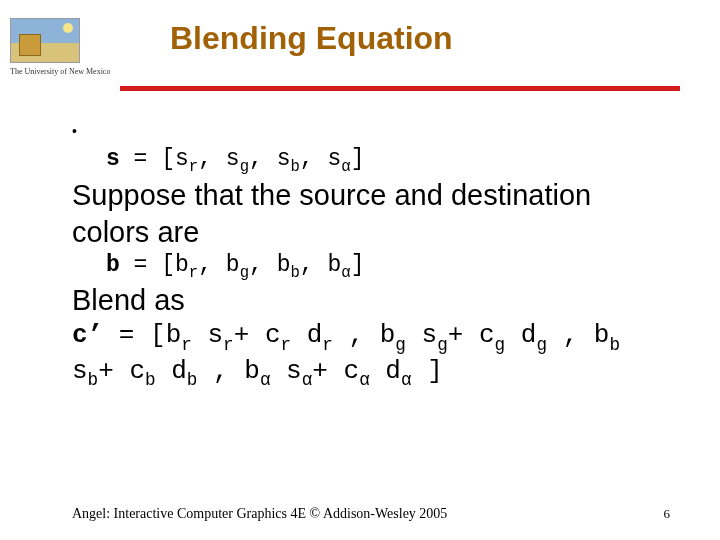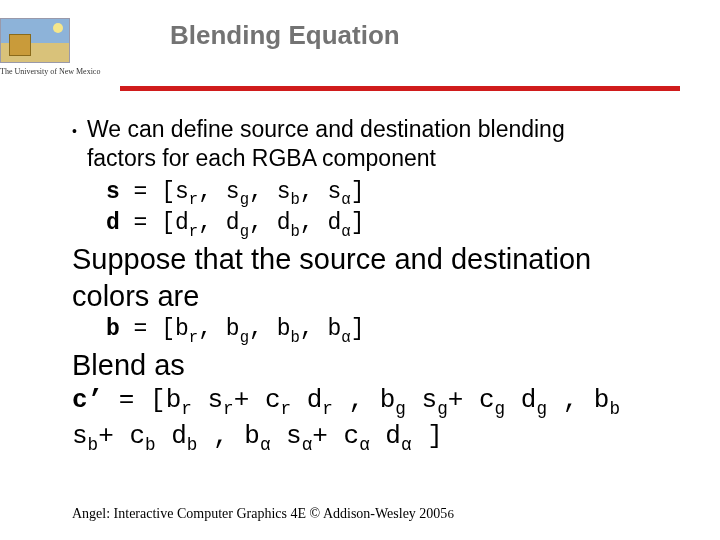--- a/index.html
+++ b/index.html
@@ -11,20 +11,21 @@
     position: relative;
     overflow: hidden;
   }
   .header {
     display: flex;
     align-items: flex-start;
     padding: 18px 0 0 0;
   }
   .logo-block {
     width: 120px;
+    padding-left: 10px;
   }
   .logo {
     width: 70px;
     height: 45px;
     background: linear-gradient(180deg, #8db3d9 0%, #8db3d9 55%, #d9c27a 55%, #d9c27a 100%);
     border: 1px solid #99a;
     position: relative;
     margin-bottom: 4px;
   }
   .logo::before {
@@ -43,23 +44,23 @@
     background: #f5e68a;
     border-radius: 50%;
   }
   .univ {
     font-size: 8px;
     font-family: "Times New Roman", serif;
     color: #333;
     white-space: nowrap;
   }
   .title {
-    font-size: 26px;
+    font-size: 32px;
     font-weight: bold;
-    color: #737373;
+    color: #a16207;
     padding-left: 50px;
     padding-top: 2px;
   }
   .rule {
     height: 5px;
     background: #d01c1c;
     margin: 10px 0 0 120px;
     width: 560px;
   }
   .content {
@@ -81,20 +82,21 @@
   .serif { font-family: Liberation Mono, monospace; }
   .eqline { padding-left: 34px; font-size: 23px; }
   .plain { padding-left: 0; font-size: 29px; }
   .sub { font-size: 0.68em; vertical-align: sub; position: relative; top: 0.05em; }
   .footer {
     position: absolute;
     bottom: 18px;
     left: 0;
     width: 100%;
     display: flex;
+    justify-content: space-between;
     padding: 0 50px 0 72px;
     font-family: "Times New Roman", serif;
     font-size: 14px;
     color: #000;
   }
   .page-num { font-size: 13px; }
   .gap { height: 4px; }
 </style>
 </head>
 <body>
@@ -105,35 +107,28 @@
     <div class="univ">The University of New Mexico</div>
   </div>
   <div class="title">Blending Equation</div>
 </div>
 <div class="rule"></div>
 
 <div class="content">
 
   <div class="bullet-row">
     <div class="bullet-dot">•</div>
-    <div>
-      <span>We can define source and destination blending</span><br>
-      <span>factors for each RGBA component</span>
-    </div>
   </div>
 
   <div class="gap"></div>
 
   <div class="eqline serif">
     <b>s</b><span> = [s</span><span class="sub">r</span><span>, </span>s<span class="sub">g</span><span>, </span>s<span class="sub">b</span><span>, </span>s<span class="sub">α</span><span>]</span>
   </div>
 
-  <div class="eqline serif">
-    <b>d</b><span> = [d</span><span class="sub">r</span><span>, </span>d<span class="sub">g</span><span>, </span>d<span class="sub">b</span><span>, </span>d<span class="sub">α</span><span>]</span>
-  </div>
 
   <div class="plain">Suppose that the source and destination colors are</div>
 
   <div class="eqline serif">
     <b>b</b><span> = [b</span><span class="sub">r</span><span>, </span>b<span class="sub">g</span><span>, </span>b<span class="sub">b</span><span>, </span>b<span class="sub">α</span><span>]</span>
   </div>
 
 
   <div class="plain">Blend as</div>
 

